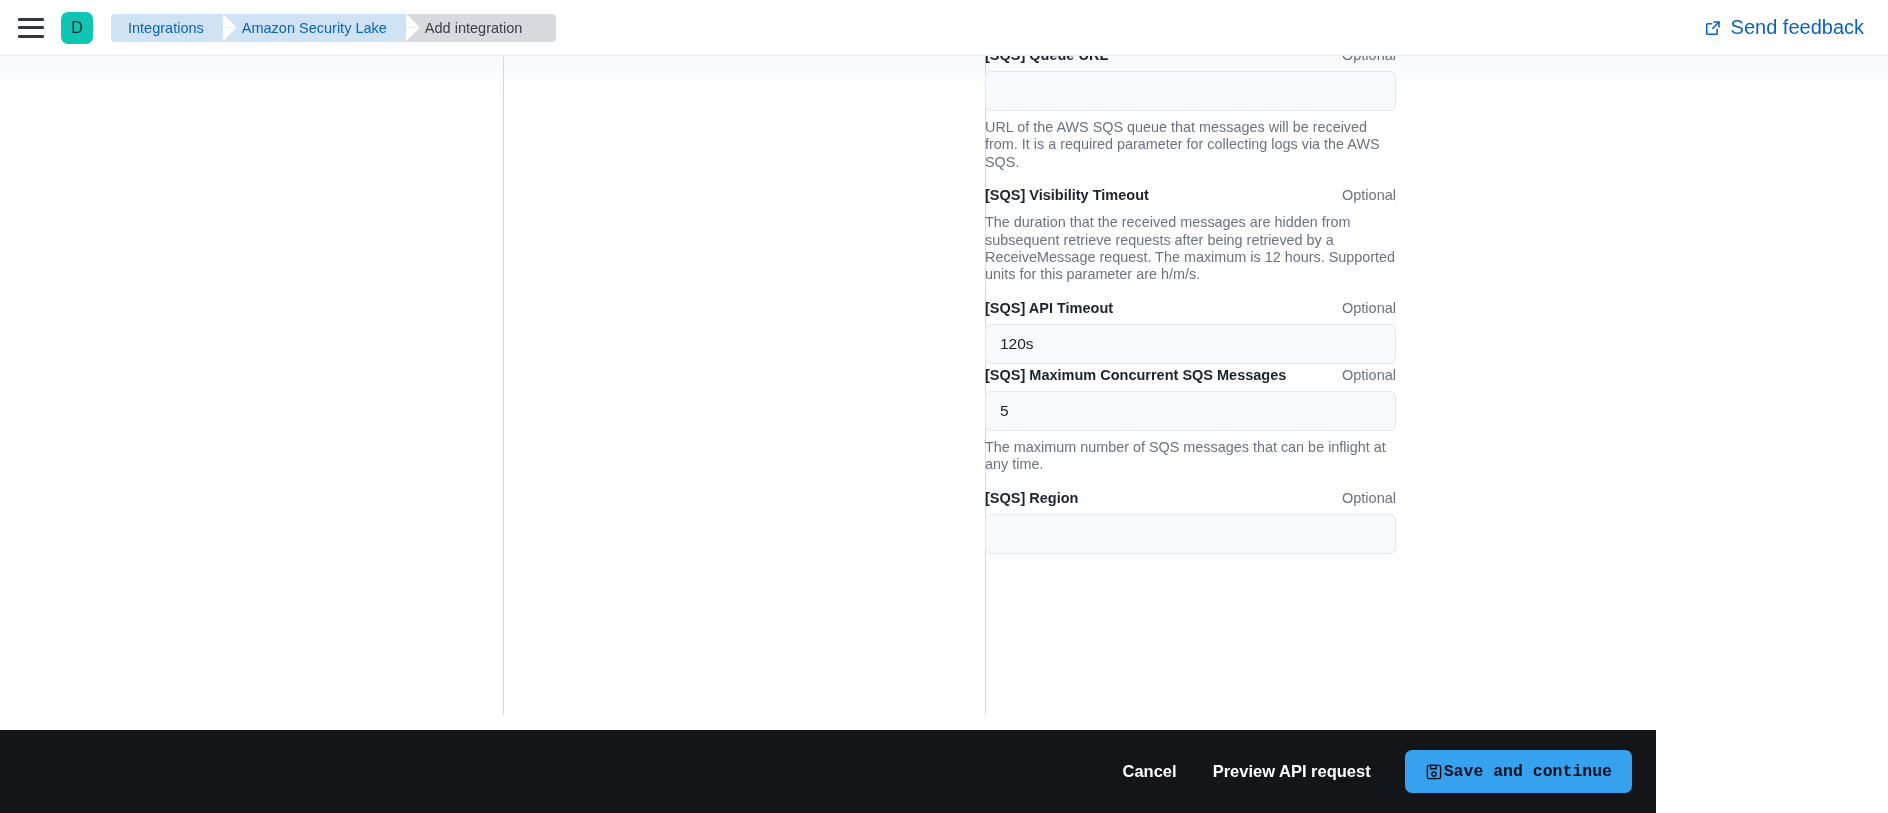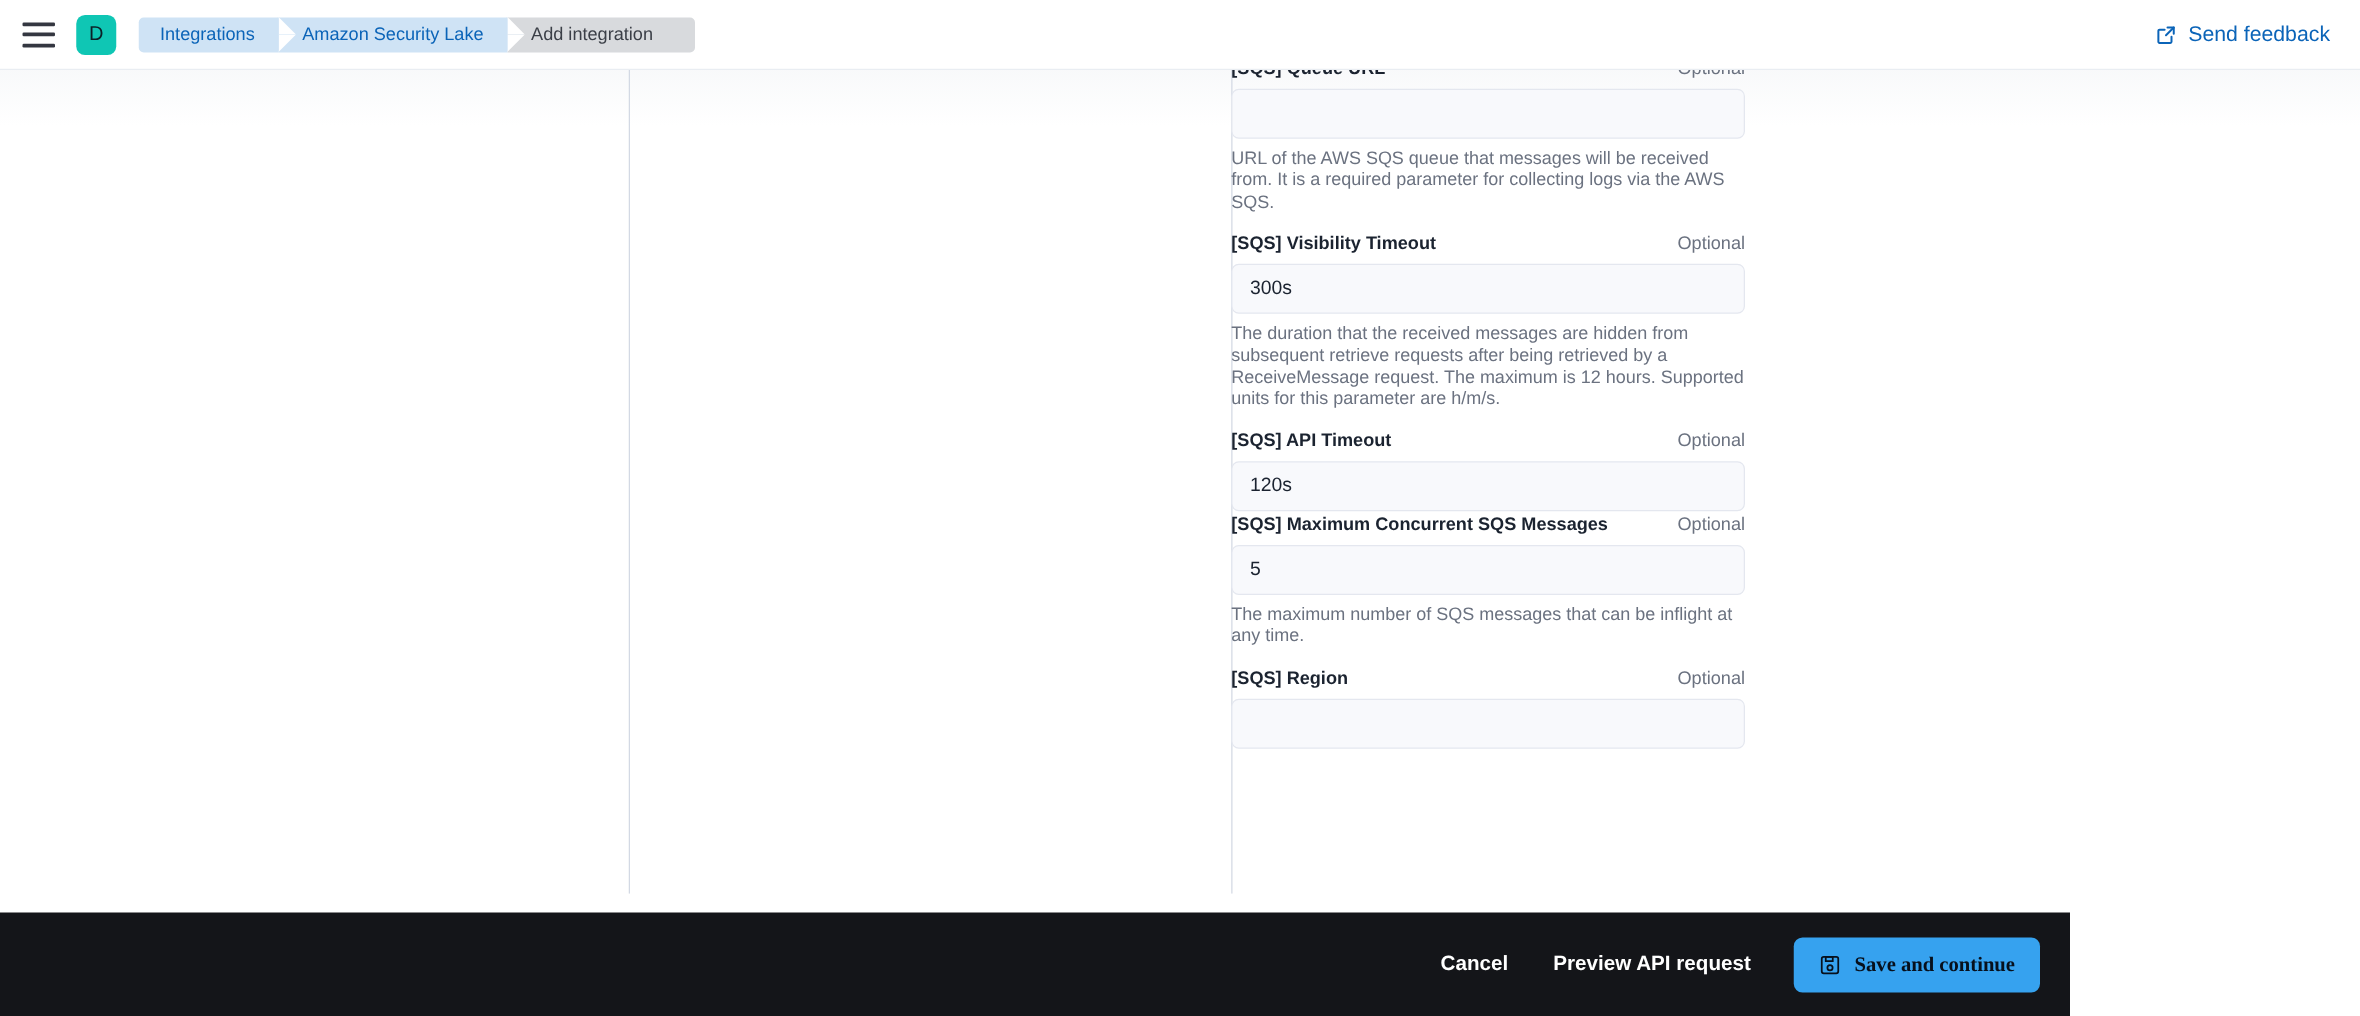--- a/index.html
+++ b/index.html
@@ -142,21 +142,21 @@
   }
   .crumb .notch::before { top: 0;  clip-path: polygon(0 0, 100% 100%, 0 100%, 0 0); }
   .crumb .notch::after  { top: 14px; clip-path: polygon(0 0, 100% 0, 0 100%); }
 
   .send-feedback {
     margin-left: auto;
     display: flex;
     align-items: center;
     gap: 9px;
     color: #0b64b8;
-    font-size: 17px;
+    font-size: 20px;
     cursor: pointer;
     flex: 0 0 auto;
   }
   .send-feedback svg { display: block; }
 
   
   .body-area {
     position: absolute;
     top: 41px; left: 0;
     width: 1888px;
@@ -251,26 +251,26 @@
     font-weight: bold;
     background: none;
     border: none;
     font-family: "Liberation Sans", sans-serif;
     cursor: pointer;
     padding: 10px 18px;
   }
   .btn-primary {
     display: flex;
     align-items: center;
-    gap: 11px;
+    gap: 1px;
     background: #36a2ef;
     color: #07101c;
     font-size: 16.5px;
     font-weight: bold;
-    font-family: Liberation Serif, serif;
+    font-family: Liberation Mono, monospace;
     border: none;
     border-radius: 7px;
     padding: 12px 20px;
     margin-left: 16px;
     cursor: pointer;
   }
   .btn-primary svg { display: block; }
 </style>
 </head>
 <body>
@@ -329,21 +329,20 @@
         </div>
         <input class="input" type="text" value="" style="">
         <div class="field-help">URL of the AWS SQS queue that messages will be received from. It is a required parameter for collecting logs via the AWS SQS.</div>
       </div>
 
       <div class="field">
         <div class="field-head">
           <span class="field-label">[SQS] Visibility Timeout</span>
           <span class="field-optional">Optional</span>
         </div>
-        <input class="input" type="text" value="300s" style="">
         <div class="field-help">The duration that the received messages are hidden from subsequent retrieve requests after being retrieved by a ReceiveMessage request. The maximum is 12 hours. Supported units for this parameter are h/m/s.</div>
       </div>
 
       <div class="field">
         <div class="field-head">
           <span class="field-label">[SQS] API Timeout</span>
           <span class="field-optional">Optional</span>
         </div>
         <input class="input" type="text" value="120s" style="">
       </div>

